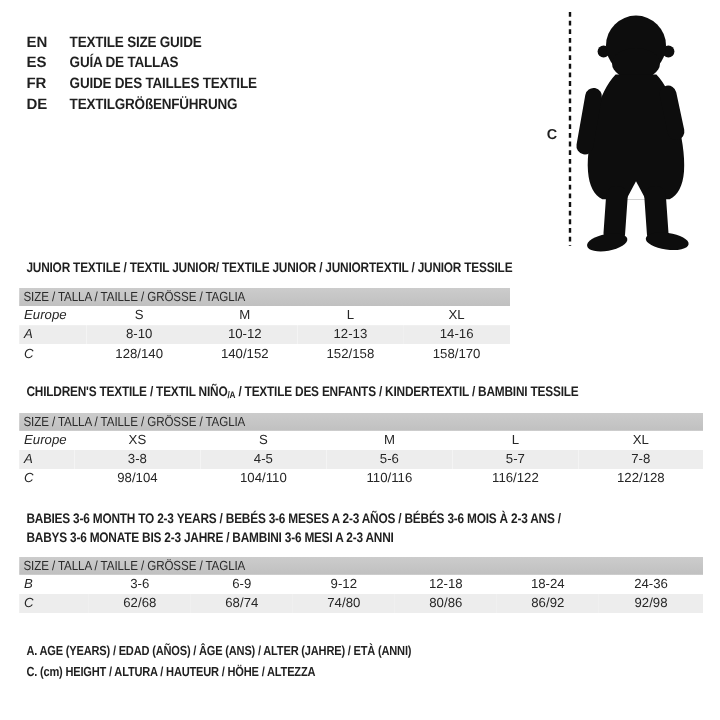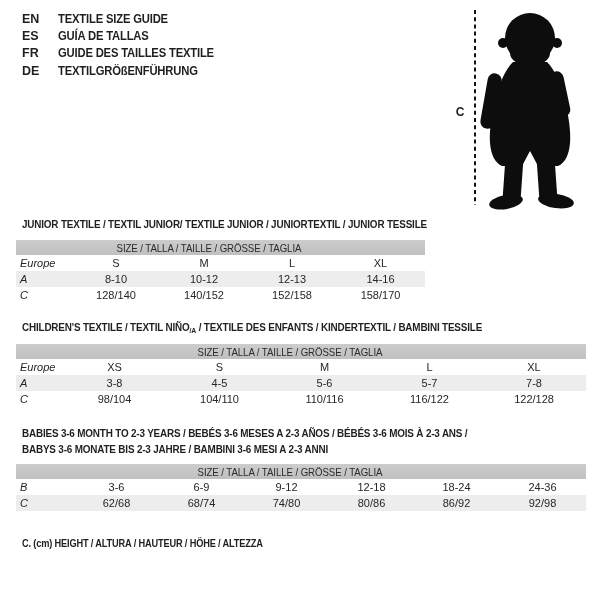--- a/index.html
+++ b/index.html
@@ -1,40 +1,40 @@
 <!DOCTYPE html>
 <html><head>
 <meta charset="utf-8">
 <style>
   html,body{margin:0;padding:0;}
   body{width:600px;height:600px;background:#ffffff;
        font-family:"Liberation Sans", sans-serif;color:#1f1f1f;}
   .canvas{position:relative;width:600px;height:600px;overflow:hidden;background:#fff;}
 
   
-  .lang-block{position:absolute;left:22px;top:11px;}
+  .lang-block{position:absolute;left:22px;top:27px;}
   .lang-row{display:flex;line-height:17.2px;font-weight:700;font-size:12.5px;}
   .lang-code{width:36px;flex:0 0 36px;}
   .lang-title{white-space:nowrap;display:inline-block;transform:scaleX(0.9);transform-origin:0 50%;letter-spacing:-0.2px;}
 
   
   .figure{position:absolute;left:440px;top:5px;width:160px;height:210px;}
   .figure svg{display:block;}
   .c-label{position:absolute;left:452px;top:105px;width:16px;text-align:center;
            font-weight:700;font-size:12px;}
 
   
   .sec-title{position:absolute;white-space:nowrap;font-weight:700;font-size:11.5px;
              letter-spacing:-0.2px;transform:scaleX(0.86);transform-origin:0 0;line-height:16px;}
   .sec-title sub{font-size:8px;vertical-align:-2px;font-weight:700;}
 
   
   table.t{position:absolute;border-collapse:collapse;table-layout:fixed;font-size:11px;color:#262626;}
   table.t td{padding:0;height:16px;text-align:center;vertical-align:middle;overflow:hidden;white-space:nowrap;}
-  table.t tr.bar td{background:linear-gradient(#cccccc,#c0c0c0);height:15px;text-align:center;margin-left:16px;}
+  table.t tr.bar td{background:linear-gradient(#cccccc,#c0c0c0);height:15px;text-align:left;margin-left:16px;}
   table.t tr.bar .cond{display:inline-block;transform:scaleX(0.88);transform-origin:0 50%;
                        padding-left:4px;letter-spacing:-0.1px;color:#2a2a2a;}
   table.t td.lbl{text-align:left;padding-left:4px;font-style:italic;}
   table.t tr.shade td{background:#ededed;}
 
   
   .notes{position:absolute;left:22px;top:535px;font-weight:700;font-size:11px;}
   .note-line{line-height:16.5px;white-space:nowrap;}
   .note-line span{display:inline-block;transform:scaleX(0.84);transform-origin:0 50%;letter-spacing:-0.2px;}
 </style>
@@ -198,16 +198,17 @@
       <td>68/74</td>
       <td>74/80</td>
       <td>80/86</td>
       <td>86/92</td>
       <td>92/98</td>
     </tr>
   </tbody>
     </table>
 
   <div class="notes">
+    <div class="note-line"><span>A. AGE (YEARS) / EDAD (AÑOS) / ÂGE (ANS) / ALTER (JAHRE) / ETÀ (ANNI)</span></div>
     <div class="note-line"><span>C. (cm) HEIGHT / ALTURA / HAUTEUR / HÖHE / ALTEZZA</span></div>
   </div>
 
 </div>
 
 </body></html>

